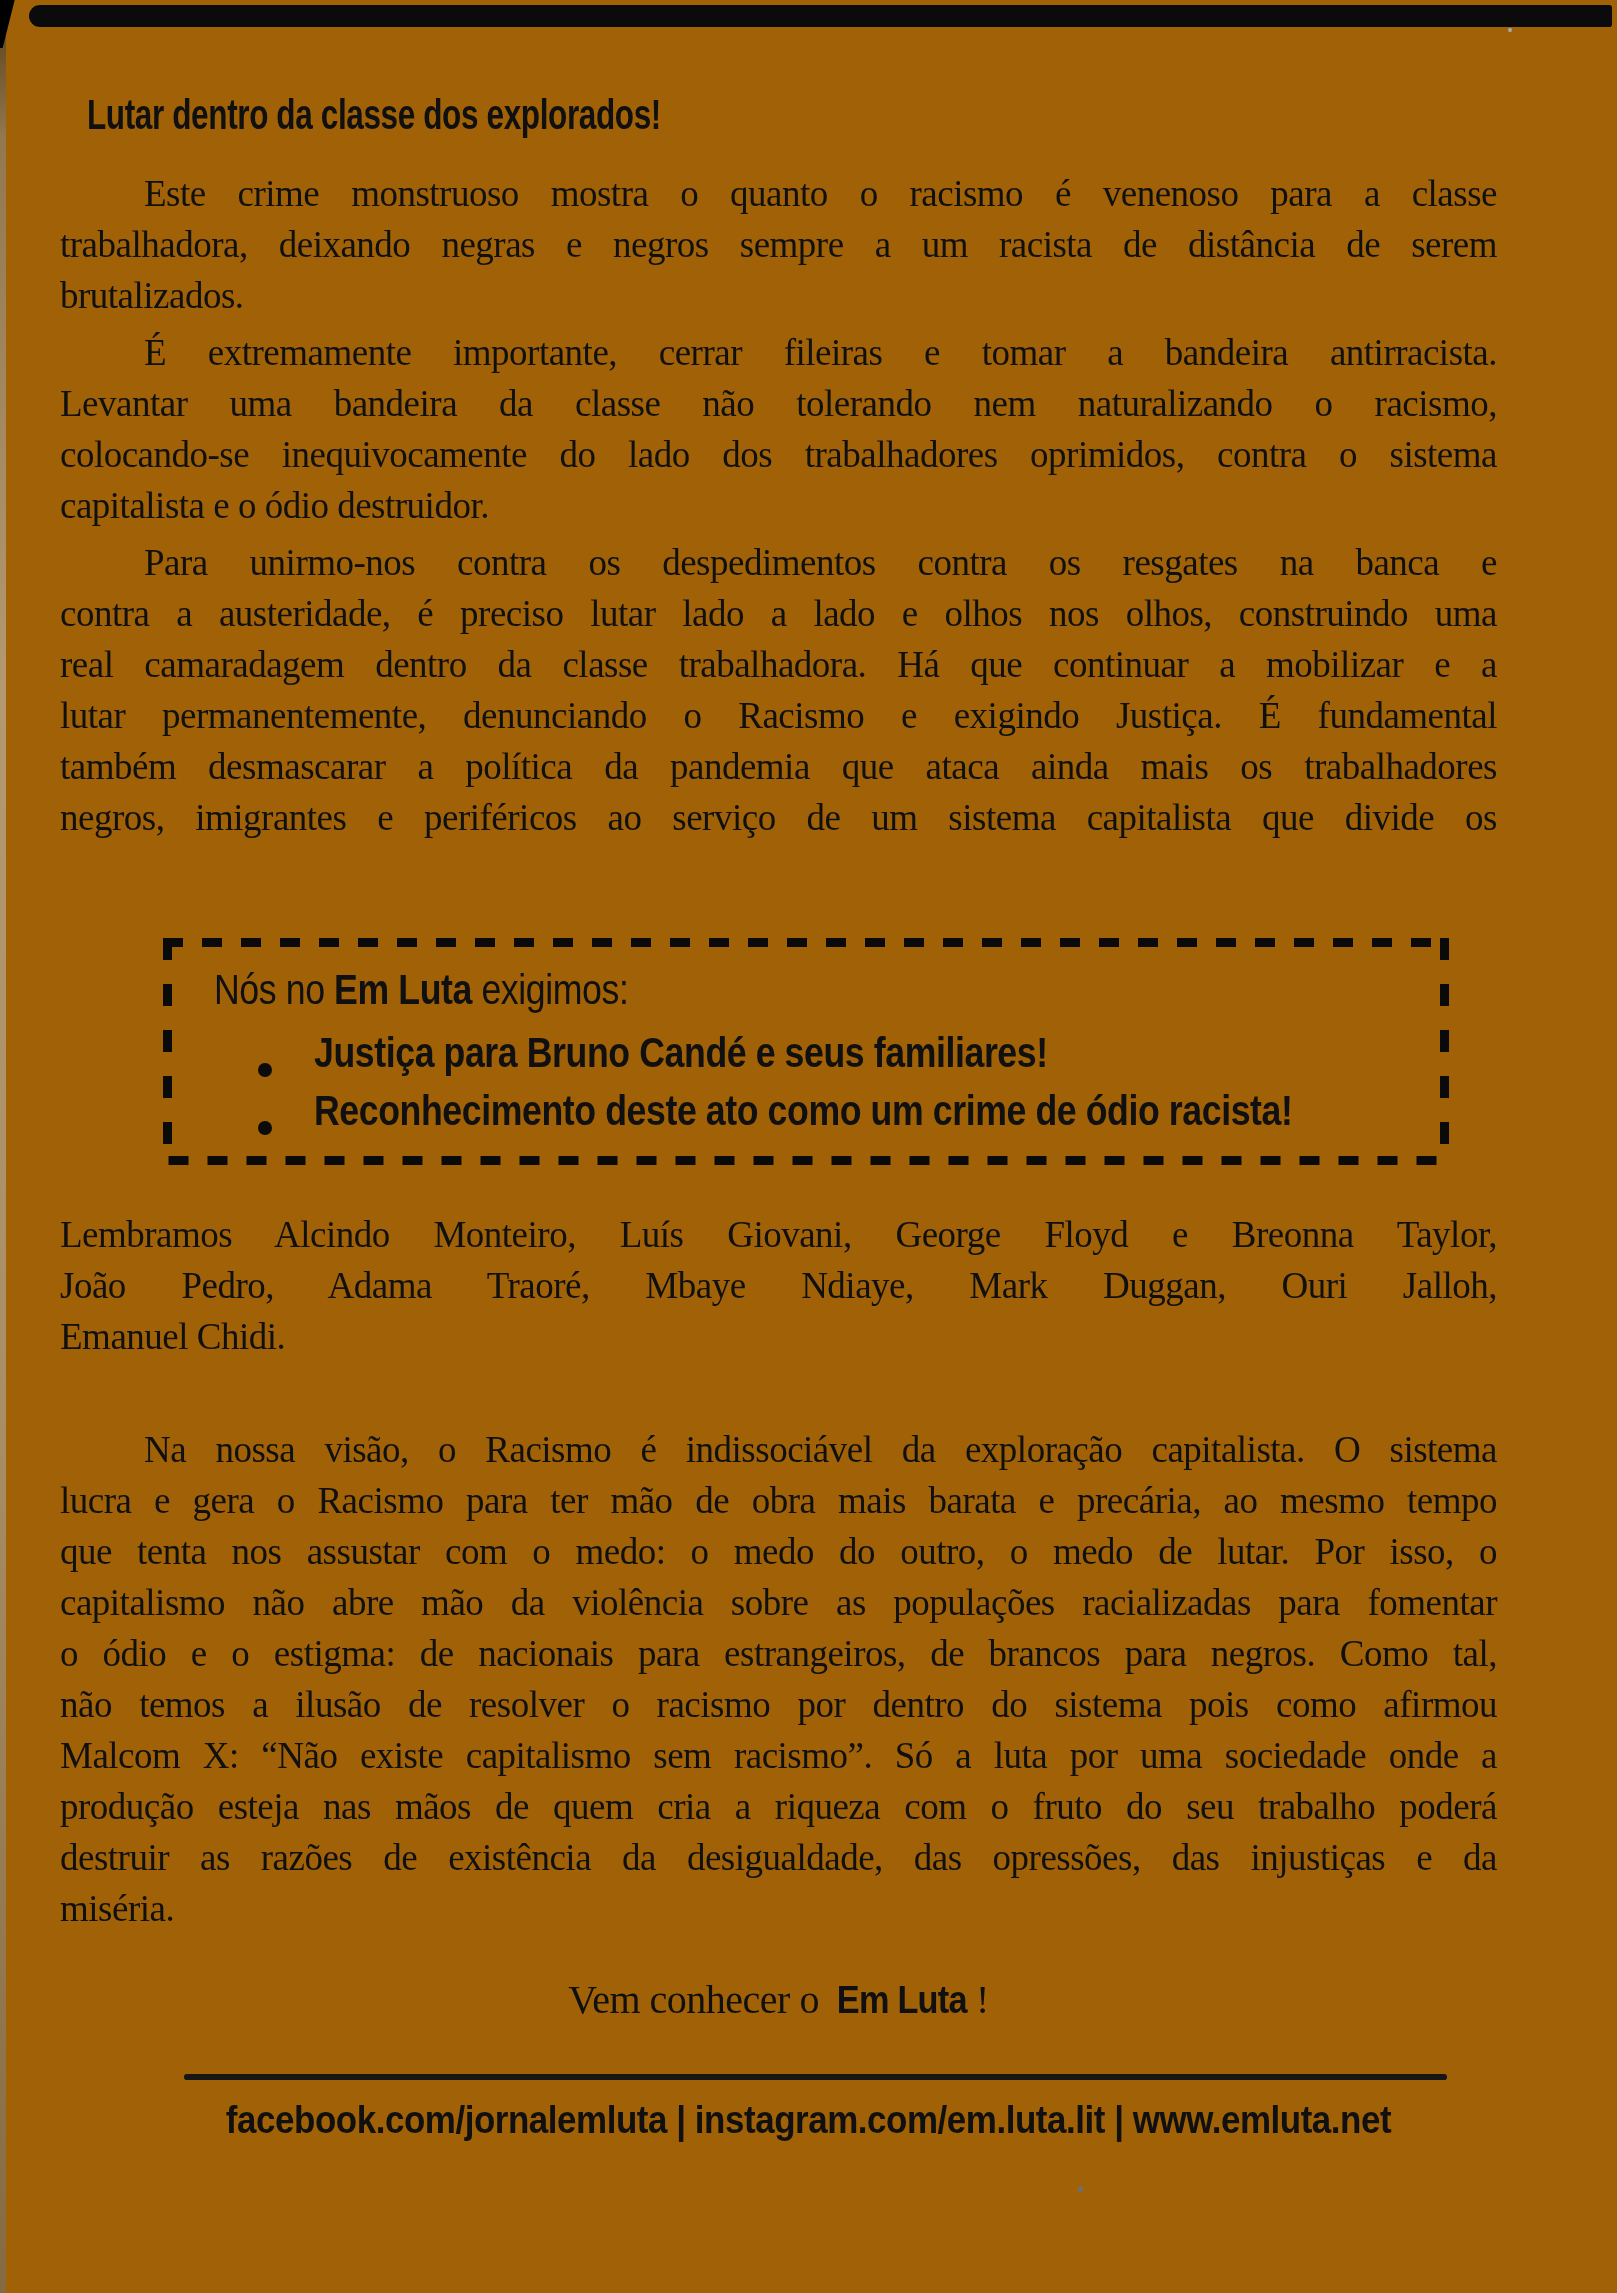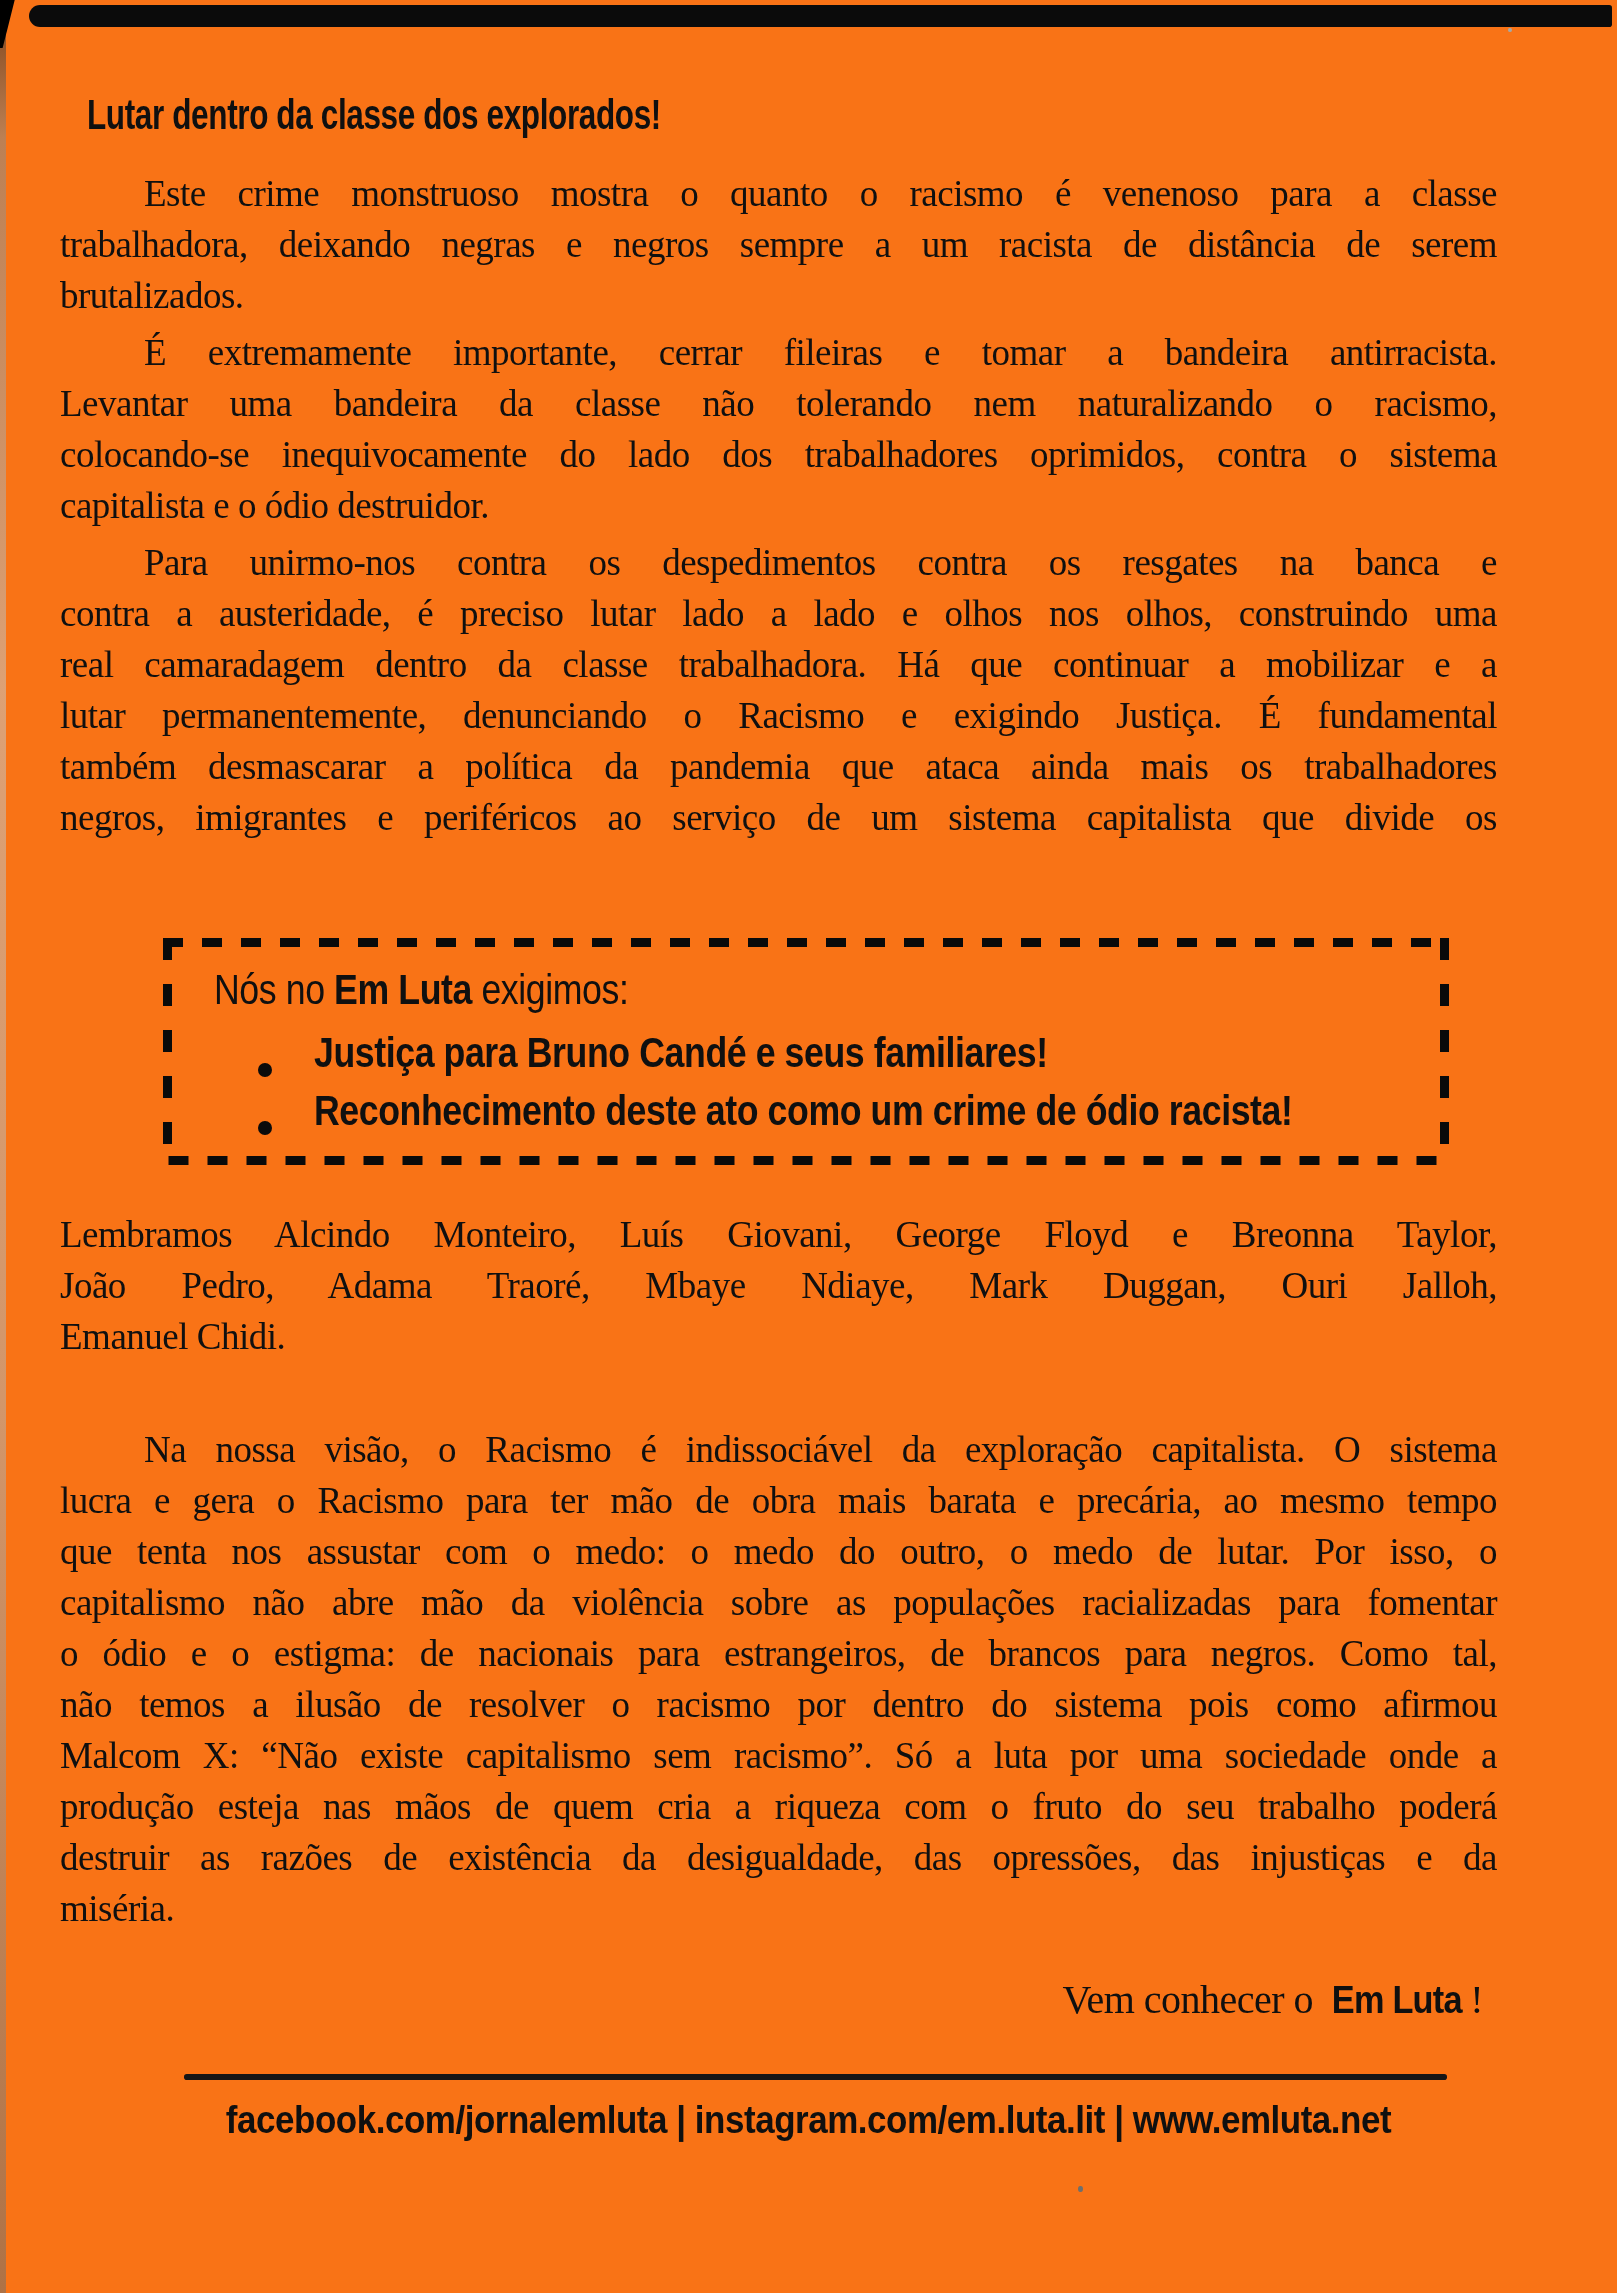--- a/index.html
+++ b/index.html
@@ -1,18 +1,18 @@
 <!DOCTYPE html>
 <html style="font-size:14.7px"><head>
 <meta charset="utf-8">
 <style>
   html,body{margin:0;padding:0;background:#e8e8e6;}
   .page{
     position:relative;width:1617px;height:2293px;margin:0 auto;
-    background:#f97316;color:#101010;overflow:hidden;
+    background:#a16207;color:#101010;overflow:hidden;
     font-family:"Liberation Serif","DejaVu Serif",serif;
   }
   
   .scan-left{position:absolute;left:0;top:0;width:5.5px;height:100%;
     background:linear-gradient(180deg,#1a1a1a 0,#8a8a86 6%,#c6c6c2 30%,#b2b2ae 62%,#71716d 100%);
     opacity:.55;}
   .corner-wedge{position:absolute;left:0;top:0;width:14.7px;height:48px;background:#000;
     clip-path:polygon(0 0,100% 0,18% 100%,0 100%);}
   .top-bar{position:absolute;left:29px;right:4.6px;top:4.6px;height:22px;background:#0b0b0b;
     border-radius:11px 2.8px 2.8px 11px;}
@@ -54,21 +54,21 @@
     transform:scaleX(.85);transform-origin:left top;}
   .box-intro .brand{font-weight:700;}
   .bullets{position:absolute;left:95px;top:81px;right:27.5px;}
   .bullet-row{height:58px;white-space:nowrap;display:flex;align-items:flex-end;}
   .dot{flex:0 0 auto;width:13.8px;height:13.8px;border-radius:50%;background:#0b0b0b;margin-right:42px;}
   .btext{font-family:"Liberation Sans","DejaVu Sans",sans-serif;font-weight:700;
     font-size:42px;letter-spacing:-0.5px;display:inline-block;
     transform:scaleX(.85);transform-origin:left center;}
 
   
-  .cta{position:absolute;left:46px;top:1974px;width:1437px;text-align:right;
+  .cta{position:absolute;left:60px;top:1974px;width:1437px;text-align:center;
     font-size:40px;line-height:51px;letter-spacing:-0.5px;}
   .cta .brand{font-family:"Liberation Sans","DejaVu Sans",sans-serif;font-weight:700;
     font-size:39px;letter-spacing:-0.9px;display:inline-block;transform:scaleX(.88);
     transform-origin:center bottom;}
   .rule{position:absolute;left:184px;top:2074px;width:1263px;height:6.4px;background:#161616;border-radius:2.8px;}
   .footer{position:absolute;left:0;top:2097px;width:1617px;text-align:center;
     font-family:"Liberation Sans","DejaVu Sans",sans-serif;font-weight:700;
     font-size:38px;line-height:46px;letter-spacing:-0.5px;transform:scaleX(.92);}
 </style>
 </head>

